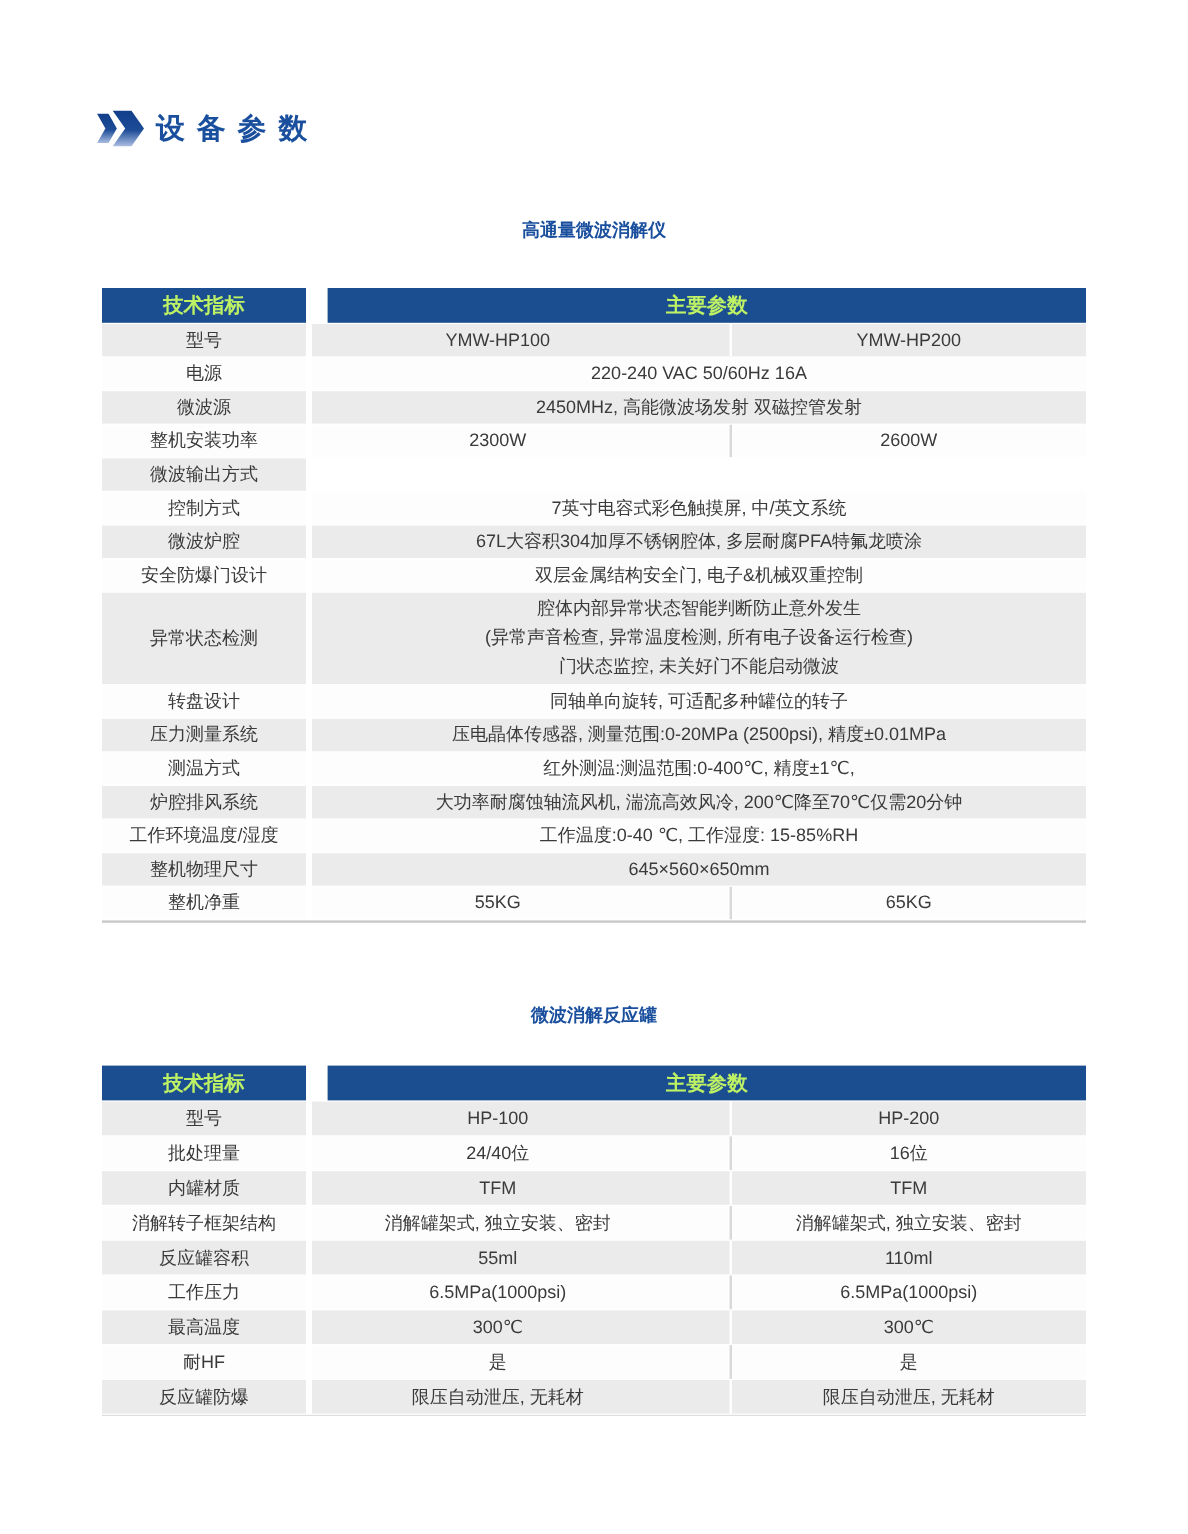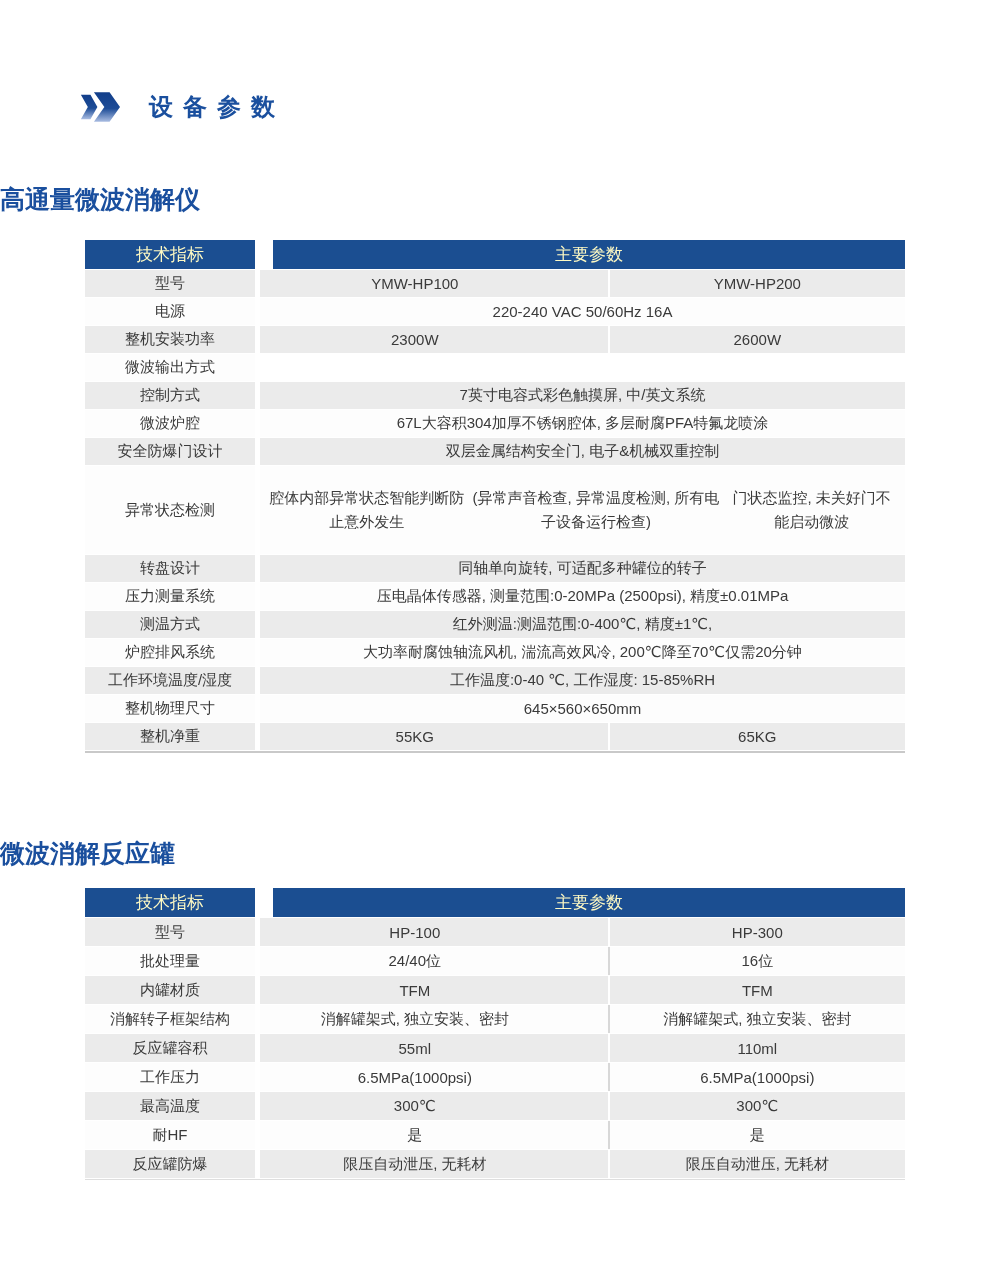--- a/index.html
+++ b/index.html
@@ -9,52 +9,52 @@
   .page {
     position:relative;
     width:990px; height:1278px;
     background:#ffffff;
     overflow:hidden;
   }
 
   
   .section-header {
     position:absolute; left:80px; top:90px;
-    display:flex; align-items:center; gap:29px;
+    display:flex; align-items:center; gap:10px;
   }
   .arrow-icon { width:40px; height:34px; display:inline-block; }
   .section-title {
     font-size:24px; font-weight:bold;
     color:var(--accent);
     letter-spacing:10px;
     white-space:nowrap;
   }
 
   
   .table-title {
     position:absolute; left:0; width:100%;
-    text-align:left;
-    font-size:25px; font-weight:bold;
+    text-align:center;
+    font-size:15px; font-weight:bold;
     color:var(--accent);
   }
   .title-1 { top:183px; }
   .title-2 { top:837px; }
 
   
   .spec-table {
     position:absolute; left:85px; width:820px;
     font-size:15px; color:var(--text);
   }
   .tb1 { top:240px; border-bottom:2px solid #c9c9c9; }
   .tb2 { top:888px; border-bottom:1px solid #dedede; }
 
   .thead { display:flex; height:29px; margin-bottom:1px; }
   .hcell {
-    background:var(--header-bg); color:#fef9c3;
-    font-weight:normal; font-size:17px;
+    background:var(--header-bg); color:#bef264;
+    font-weight:bold; font-size:17px;
     display:flex; align-items:center; justify-content:center;
   }
   .hcell.c1 { width:170px; margin-right:5px; flex:none; }
   .hcell.c2 { flex:1;margin-left:13px; }
 
   .row { display:flex; min-height:27px; margin-bottom:1px; }
   .tb2 .row { min-height:28px; }
 
   .row .label {
     width:170px; margin-right:5px; flex:none;
@@ -68,21 +68,21 @@
     display:flex; align-items:center; justify-content:center;
     text-align:center; padding:2px 8px;
   }
   .row .val.first-of-split { flex:0 0 48%; }
   .row .val + .val { border-left:2px solid var(--divider); }
 
   .tbody .row:nth-child(odd) .label,
   .tbody .row:nth-child(odd) .vals { background:var(--row-alt-bg); }
   .tbody .row:nth-child(odd) .val + .val { border-left-color:#ffffff; }
 
-  .val.multi { flex-direction:row; justify-content:center; line-height:1.6; padding:20px 8px; }
+  .val.multi { flex-direction:column; justify-content:center; line-height:1.6; padding:2px 8px; }
 </style>
 </head>
 <body>
 
 <div class="page">
 
   <div class="section-header">
     <span class="arrow-icon">
       <svg viewBox="0 0 46 34" width="40" height="34" aria-hidden="true">
         <defs>
@@ -114,20 +114,26 @@
             <div class="val">YMW-HP200</div>
           </div>
         </div>
         <div class="row">
           <div class="label">电源</div>
           <div class="vals">
             <div class="val">220-240 VAC 50/60Hz 16A</div>
           </div>
         </div>
         <div class="row">
+          <div class="label">微波源</div>
+          <div class="vals">
+            <div class="val">2450MHz, 高能微波场发射 双磁控管发射</div>
+          </div>
+        </div>
+        <div class="row">
           <div class="label">整机安装功率</div>
           <div class="vals">
             <div class="val first-of-split">2300W</div>
             <div class="val">2600W</div>
           </div>
         </div>
         <div class="row">
           <div class="label">微波输出方式</div>
         </div>
         <div class="row">
@@ -209,21 +215,21 @@
   <div class="spec-table tb2">
     <div class="thead">
       <div class="hcell c1">技术指标</div>
       <div class="hcell c2">主要参数</div>
     </div>
     <div class="tbody">
         <div class="row">
           <div class="label">型号</div>
           <div class="vals">
             <div class="val first-of-split">HP-100</div>
-            <div class="val">HP-300</div>
+            <div class="val">HP-200</div>
           </div>
         </div>
         <div class="row">
           <div class="label">批处理量</div>
           <div class="vals">
             <div class="val first-of-split">24/40位</div>
             <div class="val">16位</div>
           </div>
         </div>
         <div class="row">

